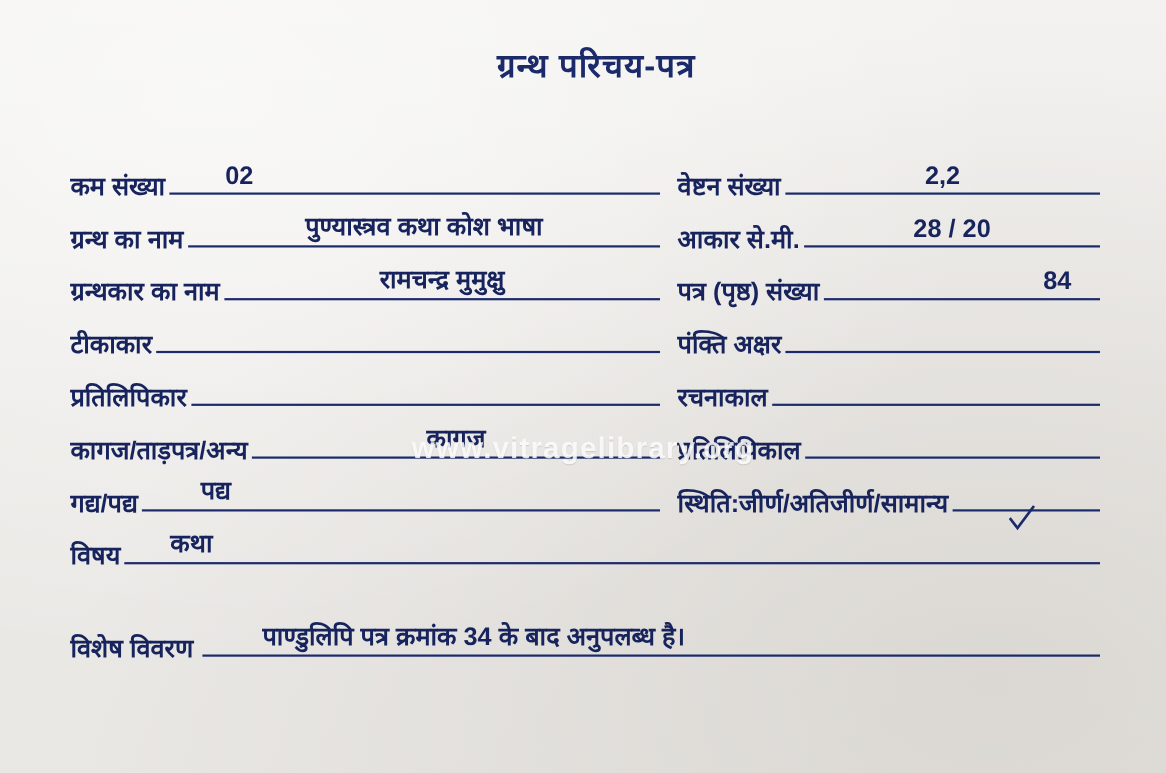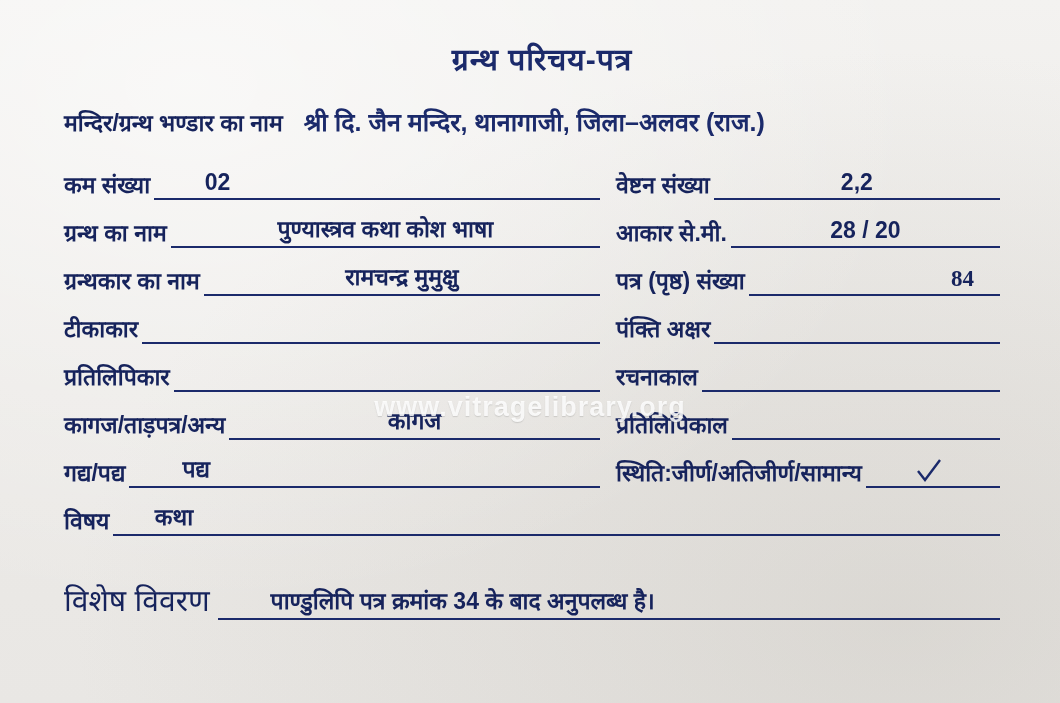--- a/index.html
+++ b/index.html
@@ -61,21 +61,21 @@
   }
   .row {
     position: relative;
     height: 48px;
   }
   .cell {
     position: absolute;
     top: 0;
     height: 48px;
     display: flex;
-    align-items: flex-end;
+    align-items: flex-start;
     white-space: nowrap;
   }
   .cell.left  { left: 0;   width: 540px; }
   .cell.right { left: 552px; width: 388px; }
   .cell.full  { left: 0;   width: 940px; }
 
   .label {
     font-size: 23px;
     font-weight: 700;
     color: #16235c;
@@ -93,42 +93,42 @@
     bottom: 2px;
     white-space: nowrap;
     font-size: 23px;
     font-weight: 700;
     color: #16235c;
     background: transparent;
     padding: 0 6px;
   }
   .val.c { left: 50%; transform: translateX(-50%); }
   .val.l { left: 10%; }
-  .val.r { right: 8%; font-family: Liberation Serif, serif; }
+  .val.r { right: 8%; }
 
   .strike-line {
     border-bottom: 2px solid #1b2a6b;
   }
   .status-row .label { font-size: 23px; }
   .status-row .tick {
     position: absolute;
     left: 300px;
     bottom: 4px;
     width: 26px;
     height: 26px;
     pointer-events: none;
   }
   .special {
     position: absolute;
     top: 572px;
     left: 64px;
     width: 940px;
     height: 44px;
   }
-  .special .label { font-size: 30px; font-weight: 400; }
+  .special .label { font-size: 23px; font-weight: 700; }
   .special .line { margin-left: 8px; }
   .special .val { left: 6%; font-size: 23px; }
 
   .watermark {
     position: absolute;
     top: 392px;
     left: 0;
     width: 1060px;
     text-align: center;
     font-size: 27px;
@@ -143,24 +143,20 @@
     border-radius: 2px;
   }
 </style>
 </head>
 <body>
 
 <div class="sheet">
 
   <div class="title">ग्रन्थ परिचय-पत्र</div>
 
-  <div class="row-temple">
-    <span class="label">मन्दिर/ग्रन्थ भण्डार का नाम</span>
-    <span class="value">श्री दि. जैन मन्दिर, थानागाजी, जिला–अलवर (राज.)</span>
-  </div>
 
   <div class="grid">
 
     <div class="row">
       <div class="cell left">
         <span class="label">कम संख्या</span>
         <span class="line">
           <span class="val l">02</span>
         </span>
       </div>

